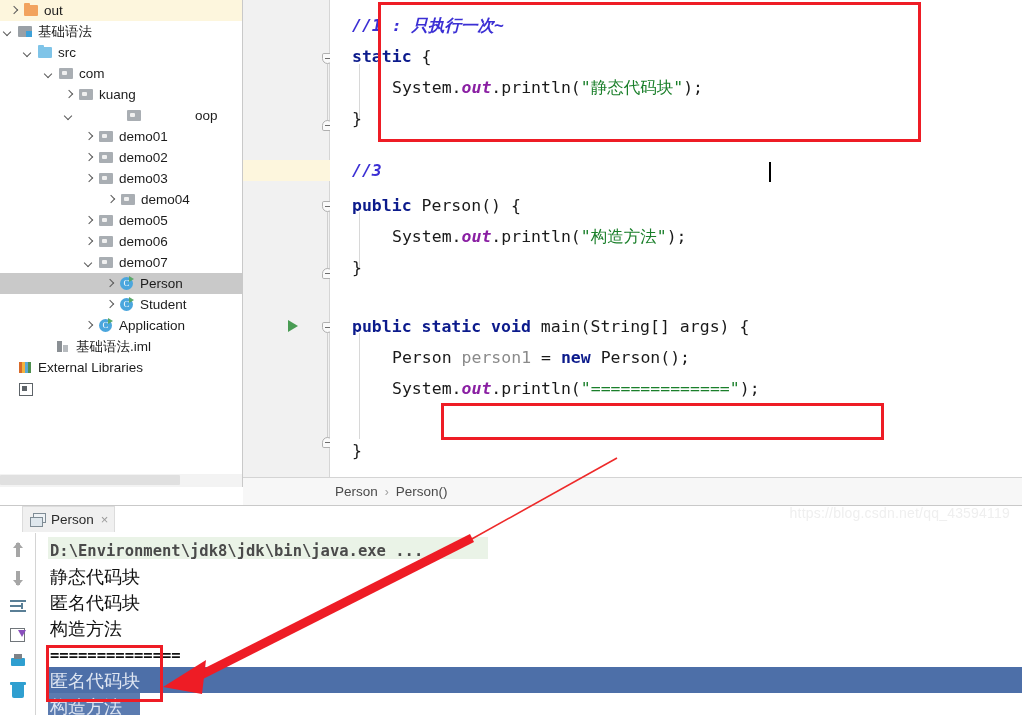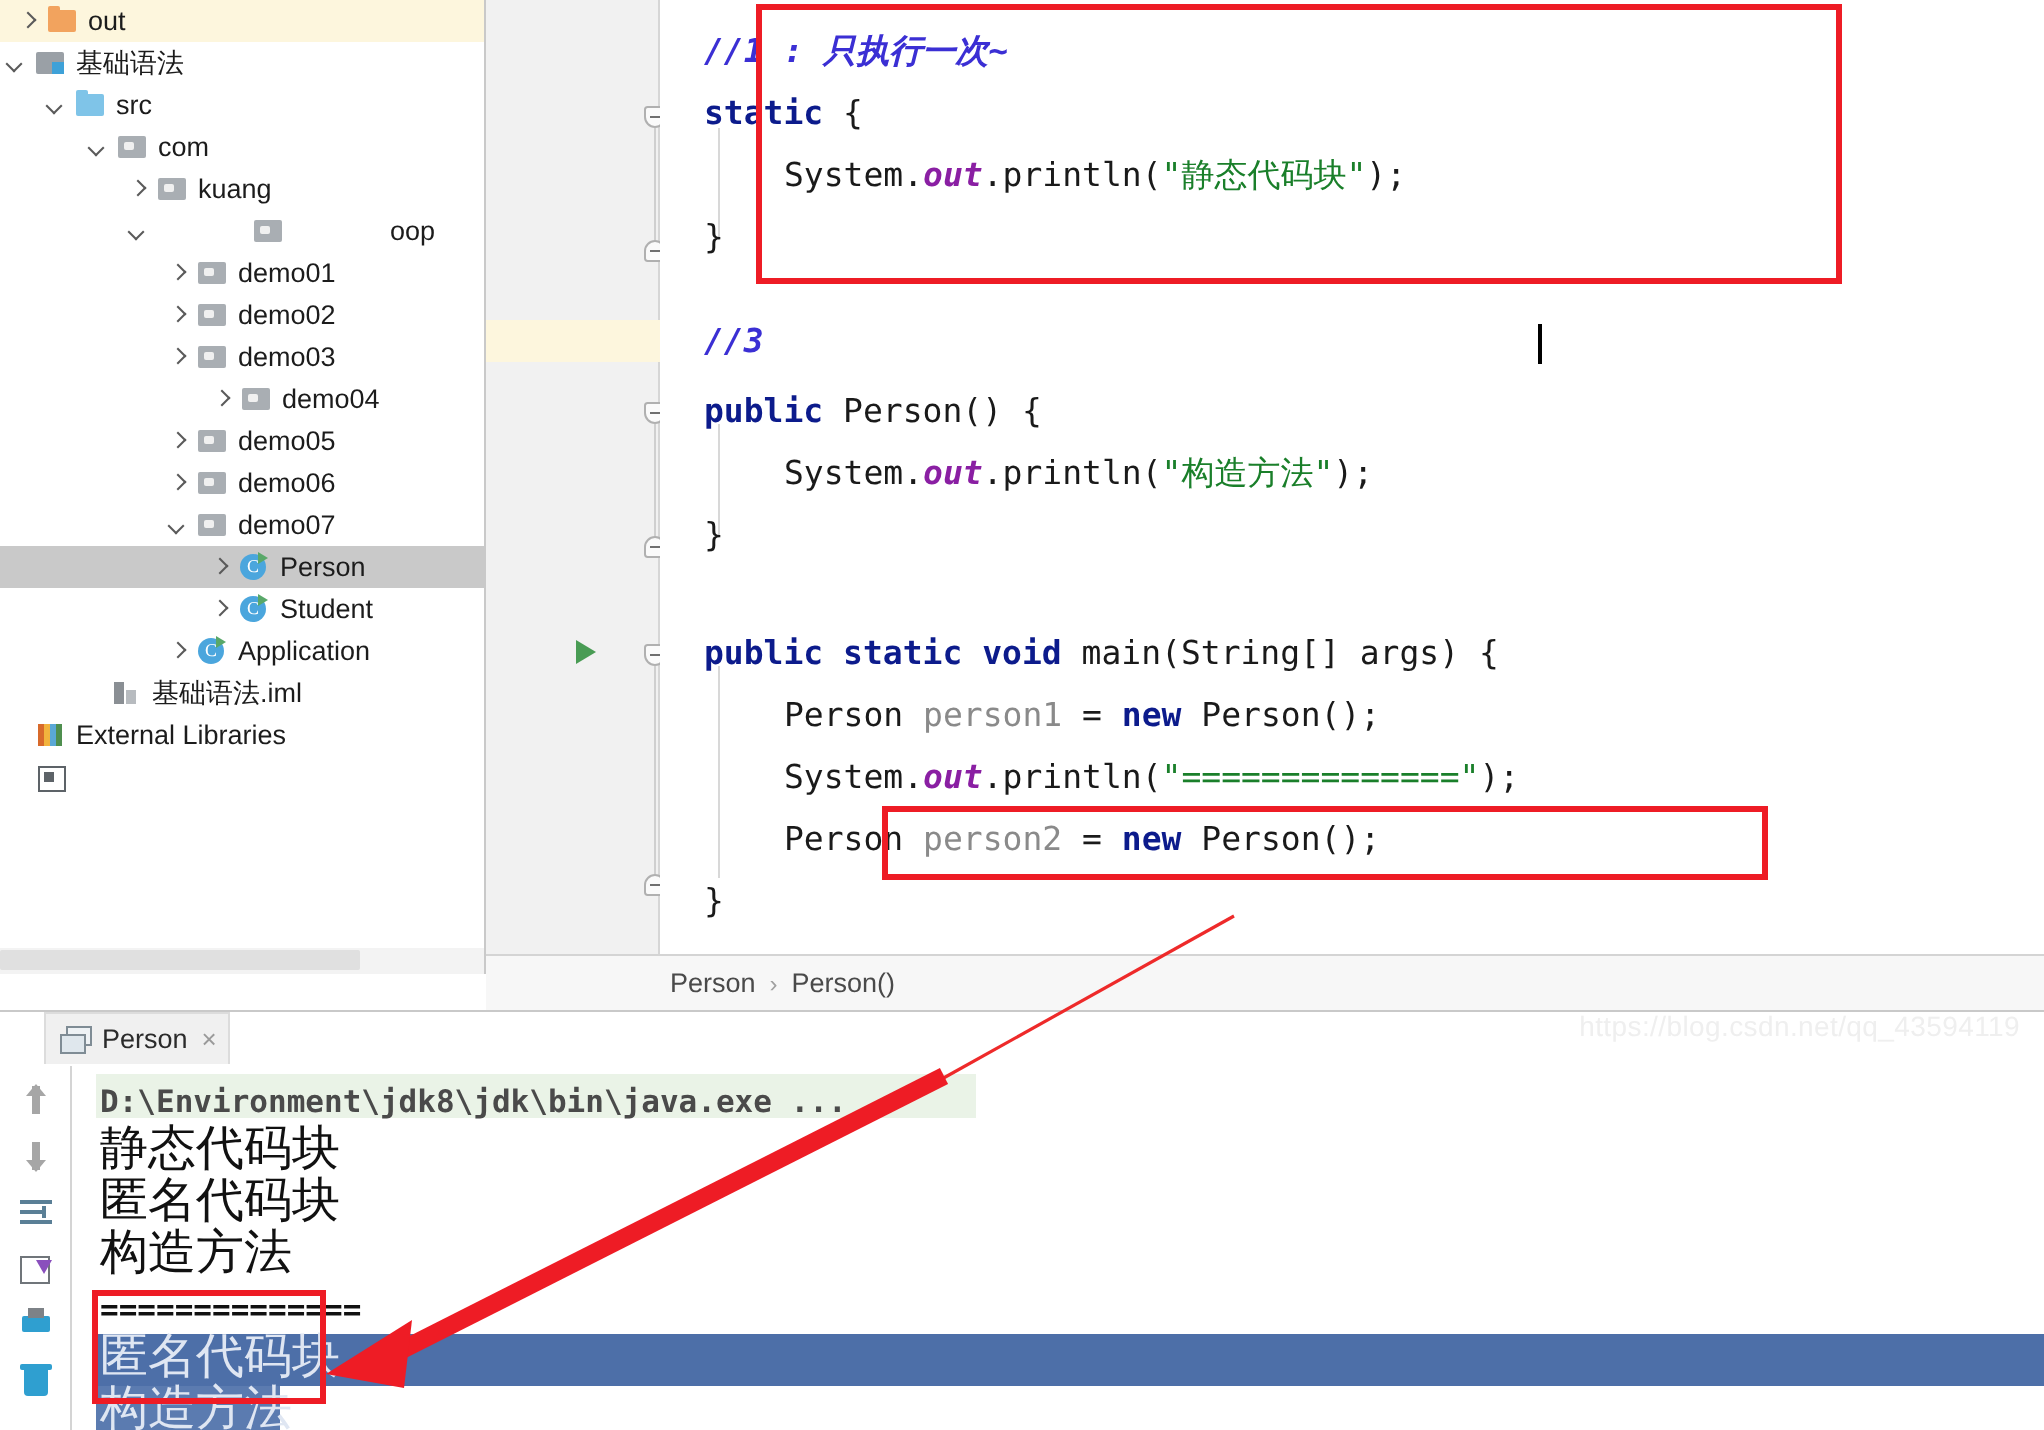--- a/index.html
+++ b/index.html
@@ -280,21 +280,21 @@
     background:#ffffff; overflow:hidden;
   }
   .cline {
     position:absolute; left:13px;
     font-size:16.5px; line-height:26px; white-space:pre; color:#1a1a1a;
   }
   .cline.mono {
     font-family:"DejaVu Sans Mono","Liberation Mono",monospace;
     font-weight:bold; font-size:15.5px; color:#4a4a4a;
   }
-  .cline.cjk { font-family:Liberation Mono, monospace; font-size:24px; color:#111; }
+  .cline.cjk { font-family:Liberation Serif, serif; font-size:18px; color:#111; }
   .cline.eq  { font-family:"DejaVu Sans Mono","Liberation Mono",monospace; font-weight:bold; font-size:15.5px; color:#111; letter-spacing:0px;}
   .cmd-hl {
     position:absolute; left:11px; height:22px; background:#eaf3e7;
   }
   .sel-band  { position:absolute; background:#4d6fa8; }
   .sel-band2 { position:absolute; background:#5b7bb0; }
 
   
   .red-box { position:absolute; border:3px solid #ee1c25; }
   .watermark {
@@ -492,21 +492,20 @@
       <div class="code-line" style="top:226px; left:62px;"><span class="k-plain">System.</span><span class="k-static">out</span><span class="k-plain">.println(</span><span class="k-str">"构造方法"</span><span class="k-plain">);</span></div>
 
       <div class="code-line" style="top:257px;"><span class="k-plain">}</span></div>
 
       <div class="code-line" style="top:316px;"><span class="k-kw">public</span><span>&nbsp;</span><span class="k-kw">static</span><span>&nbsp;</span><span class="k-kw">void</span><span>&nbsp;</span><span class="k-plain">main(String[] args) {</span></div>
 
       <div class="code-line" style="top:347px; left:62px;"><span class="k-plain">Person </span><span class="k-local">person1</span><span class="k-plain"> = </span><span class="k-kw">new</span><span class="k-plain"> Person();</span></div>
 
       <div class="code-line" style="top:378px; left:62px;"><span class="k-plain">System.</span><span class="k-static">out</span><span class="k-plain">.println(</span><span class="k-str">"=============="</span><span class="k-plain">);</span></div>
 
-      <div class="code-line" style="top:409px; left:62px;"><span class="k-plain">Person </span><span class="k-local">person2</span><span class="k-plain"> = </span><span class="k-kw">new</span><span class="k-plain"> Person();</span></div>
 
       <div class="code-line" style="top:440px;"><span class="k-plain">}</span></div>
     </div>
   </div>
 
   <div class="breadcrumb">
     <span>Person</span>
     <span class="sepr">›</span>
     <span>Person()</span>
   </div>

